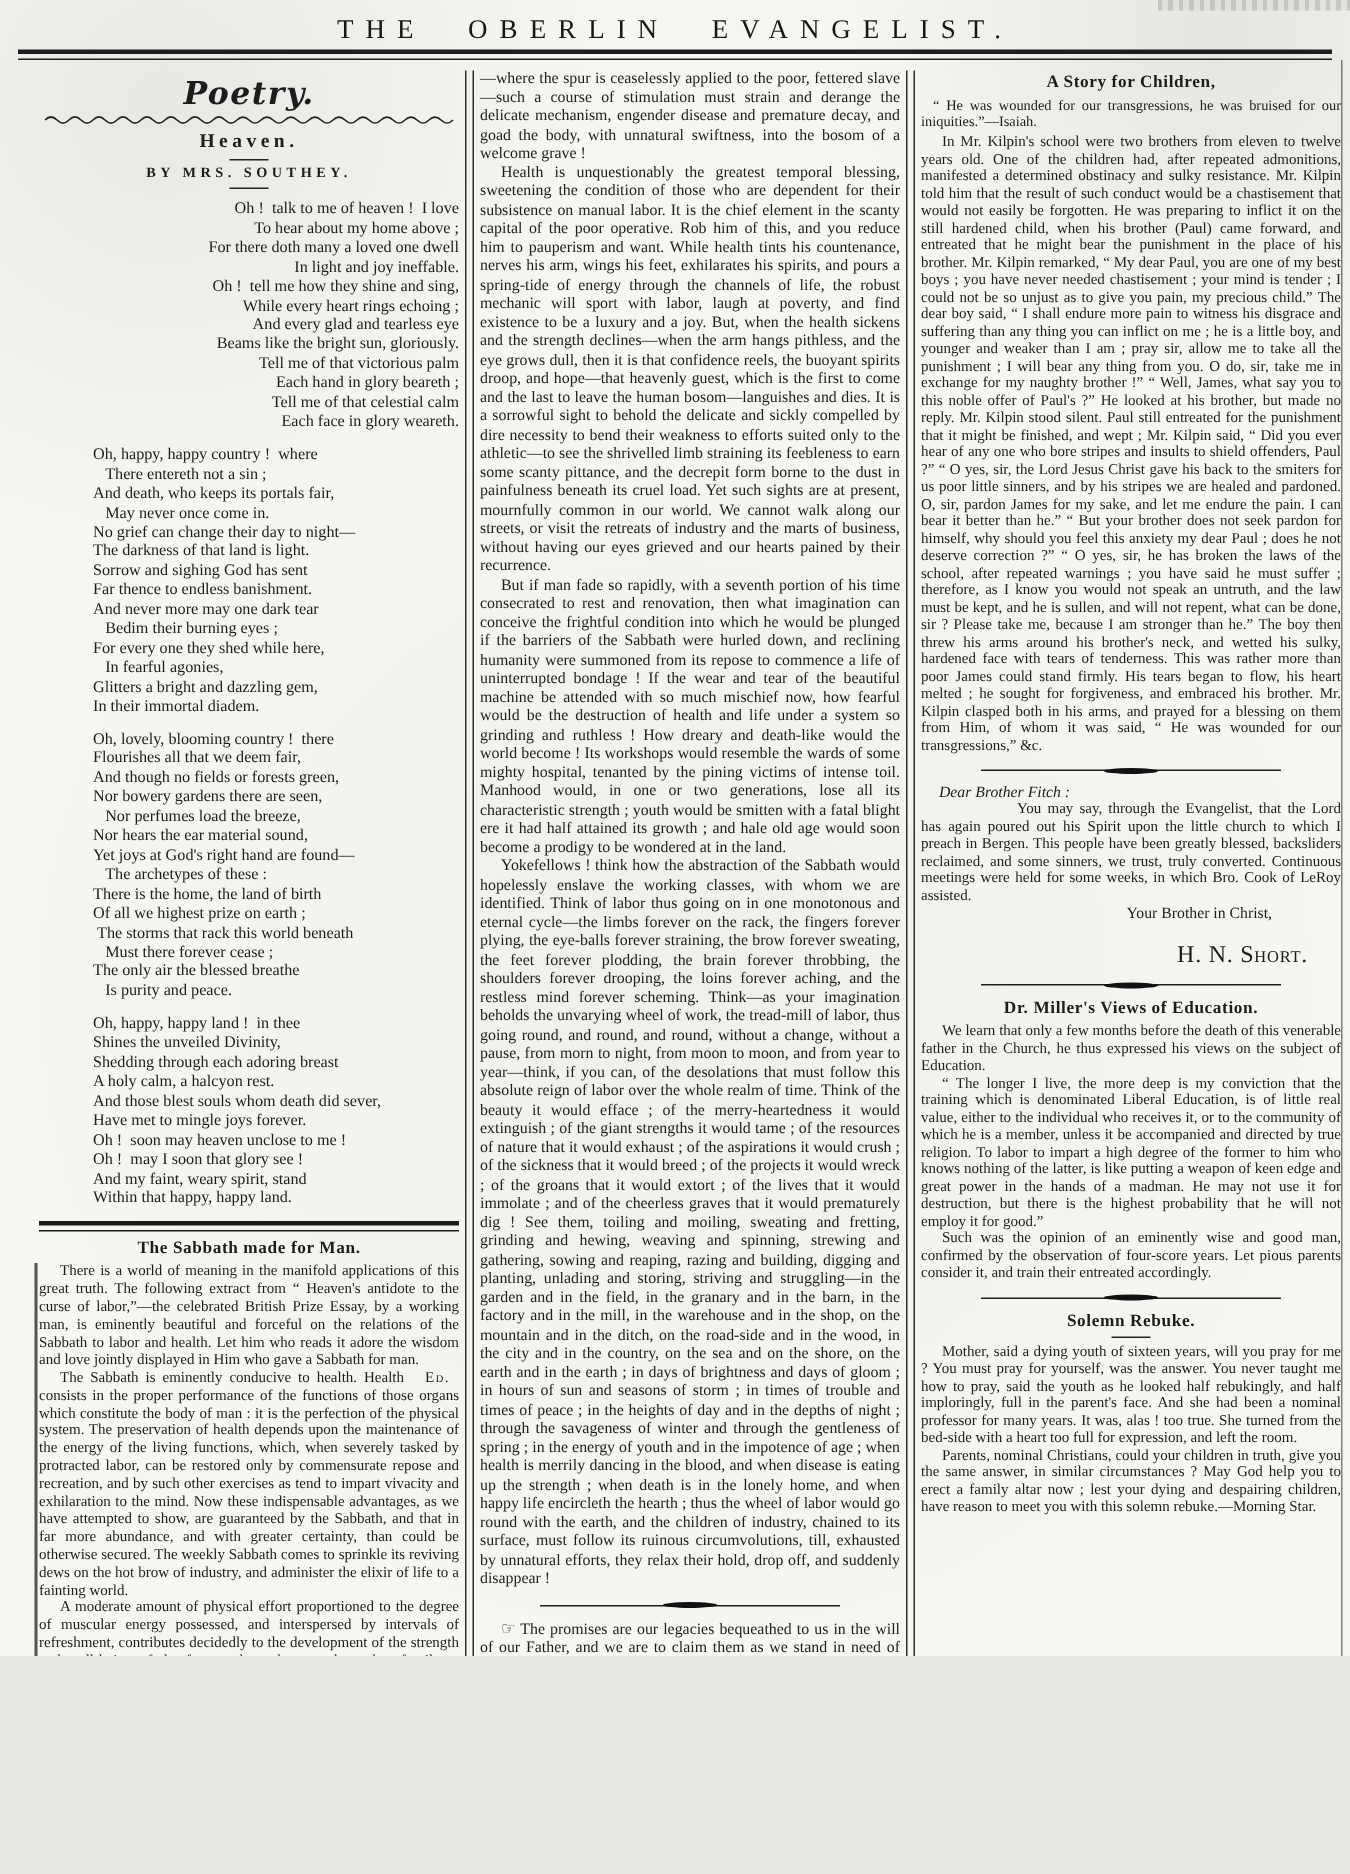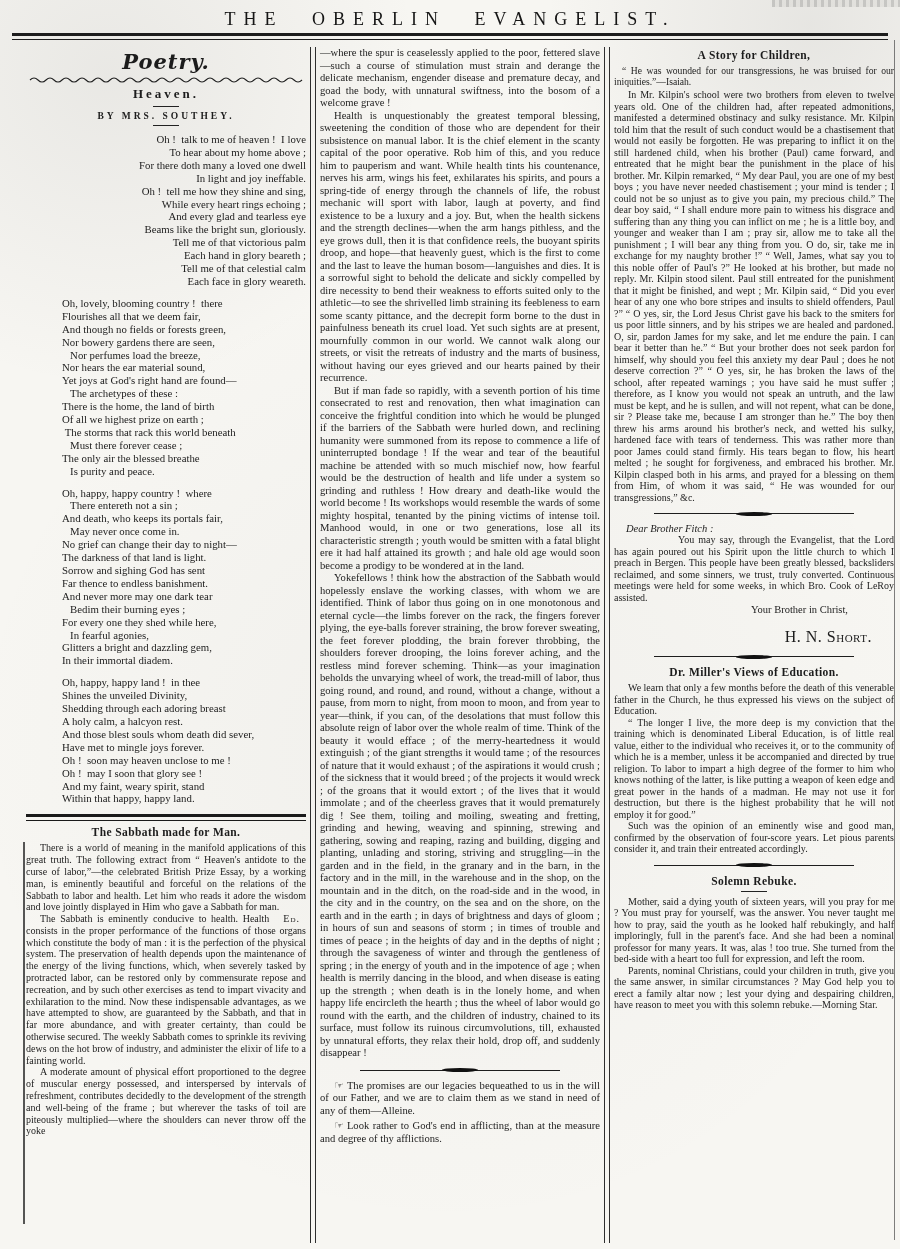--- a/index.html
+++ b/index.html
@@ -3,21 +3,21 @@
 <meta charset="utf-8">
 <style>
   html,body{margin:0;padding:0;}
   body{
     width:900px;height:1249px;
     font-family:"Liberation Serif","DejaVu Serif",serif;
     color:#1c1c1c;
     background:#e9e8e4;
   }
   .page{
-    position:relative;width:900px;height:1249px;overflow:hidden;
+    position:relative;width:900px;height:1104px;overflow:hidden;
     background:
       radial-gradient(circle at 12% 6%, rgba(110,110,110,.10), transparent 22%),
       radial-gradient(circle at 90% 2%, rgba(110,110,110,.12), transparent 18%),
       radial-gradient(circle at 50% 60%, rgba(120,120,120,.05), transparent 55%),
       #f7f6f2;
   }
   .smudge{position:absolute;top:0;right:0;width:128px;height:7px;opacity:.45;
     background:repeating-linear-gradient(90deg,#9a9a98 0 3px,#d8d7d3 3px 7px);}
   .masthead{
     margin:9px 0 3px;text-align:center;font-weight:400;
@@ -99,48 +99,48 @@
 For there doth many a loved one dwell
 In light and joy ineffable.
 Oh !  tell me how they shine and sing,
 While every heart rings echoing ;
 And every glad and tearless eye
 Beams like the bright sun, gloriously.
 Tell me of that victorious palm
    Each hand in glory beareth ;
 Tell me of that celestial calm
    Each face in glory weareth.</div>
+      <div class="stanza">Oh, happy, happy country !  where
+   There entereth not a sin ;
+And death, who keeps its portals fair,
+   May never once come in.
+No grief can change their day to night—
+The darkness of that land is light.
+Sorrow and sighing God has sent
+Far thence to endless banishment.
+And never more may one dark tear
+   Bedim their burning eyes ;
+For every one they shed while here,
+   In fearful agonies,
+Glitters a bright and dazzling gem,
+In their immortal diadem.</div>
       <div class="stanza">Oh, lovely, blooming country !  there
 Flourishes all that we deem fair,
 And though no fields or forests green,
 Nor bowery gardens there are seen,
    Nor perfumes load the breeze,
 Nor hears the ear material sound,
 Yet joys at God's right hand are found—
    The archetypes of these :
 There is the home, the land of birth
 Of all we highest prize on earth ;
  The storms that rack this world beneath
    Must there forever cease ;
 The only air the blessed breathe
    Is purity and peace.</div>
-      <div class="stanza">Oh, happy, happy country !  where
-   There entereth not a sin ;
-And death, who keeps its portals fair,
-   May never once come in.
-No grief can change their day to night—
-The darkness of that land is light.
-Sorrow and sighing God has sent
-Far thence to endless banishment.
-And never more may one dark tear
-   Bedim their burning eyes ;
-For every one they shed while here,
-   In fearful agonies,
-Glitters a bright and dazzling gem,
-In their immortal diadem.</div>
       <div class="stanza">Oh, happy, happy land !  in thee
 Shines the unveiled Divinity,
 Shedding through each adoring breast
 A holy calm, a halcyon rest.
 And those blest souls whom death did sever,
 Have met to mingle joys forever.
 Oh !  soon may heaven unclose to me !
 Oh !  may I soon that glory see !
 And my faint, weary spirit, stand
 Within that happy, happy land.</div>

